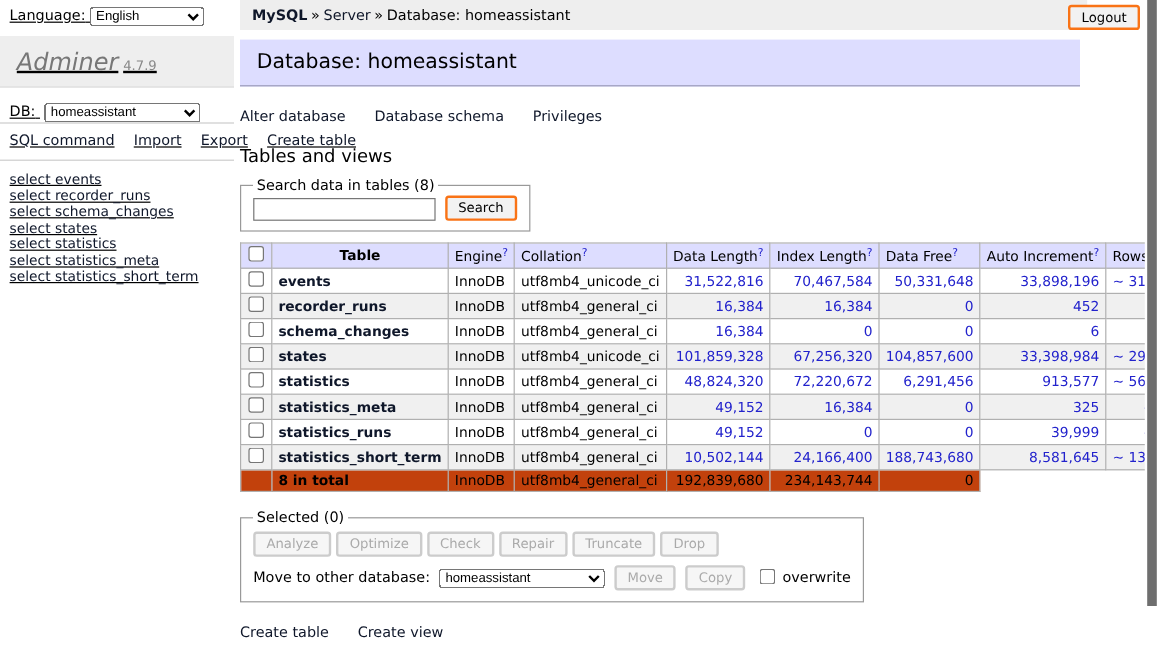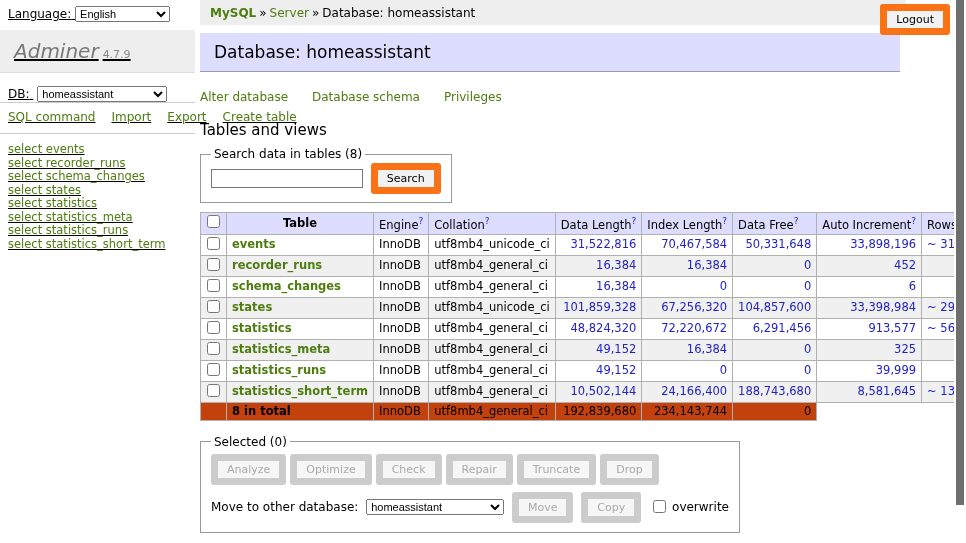--- a/index.html
+++ b/index.html
@@ -1,18 +1,18 @@
 <!DOCTYPE html>
 <html><head>
 <meta charset="utf-8">
 <style>
   * { box-sizing: border-box; }
   html, body { margin: 0; padding: 0; width: 966px; height: 543px; overflow: hidden;
     font-family: "DejaVu Sans", "Liberation Sans", sans-serif; font-size: 12px; color: #000; background: #fff; }
-  a { color: #4d7c0f; text-decoration: none; cursor: pointer; }
+  a { color: #0f172a; text-decoration: none; cursor: pointer; }
 
   
   #sidebar { position: absolute; left: 0; top: 0; width: 195px; text-decoration: underline; }
   #lang-row { padding: 6px 0 5px 8px; white-space: nowrap; }
   #lang-row select { width: 95px; font-size: 11px; }
   h1#brand { margin: 3px 0 0; padding: 9px 14px; background: #eee; border-bottom: 1px solid #ddd;
     font-weight: normal; font-style: italic; font-size: 20px; color: #777; }
   h1#brand .version { font-size: 11px; font-style: normal; color: #888; margin-left: 4px; }
   #db-row { margin: 13px 0 0 8px; white-space: nowrap; }
   #db-row select { width: 130px; font-size: 11px; margin-left: 4px; }
@@ -22,21 +22,21 @@
   #sb-tables { padding: 9px 8px; font-size: 11.5px; }
   #sb-tables a { display: block; line-height: 13px; margin-bottom: 0.5px; }
 
   
   #content { position: absolute; left: 200px; top: 0; width: 706px; }
   #breadcrumb { margin: 0; background: #eee; padding: 6px 10px; height: 25px; }
   #breadcrumb .bc-sep { color: #000; margin: 0 3px; }
   #breadcrumb a.first { font-weight: bold; }
   #logout-btn { position: absolute; top: 4px; right: 16px; }
   button, .btn { font-family: inherit; font-size: 11px; background: #f2f2f2;
-    border: 7px solid #f97316; border-radius: 3px; padding: 2px 9px; color: #000; }
+    border: 2px solid #f97316; border-radius: 3px; padding: 2px 9px; color: #000; }
   button:disabled { color: #aaa; border-color: #ccc; background: #f6f6f6; }
 
   h2#page-title { margin: 8px 0 0; width: 700px; padding: 9px 14px; background: #ddddff;
     border-bottom: 1px solid #9a9ab8; font-weight: normal; font-size: 17px; color: #000; }
   .links-row { margin: 18px 0 0; }
   .links-row a { margin-right: 24px; }
   h3 { font-weight: normal; font-size: 15px; margin: 17px 0 0; }
 
   fieldset { display: inline-block; border: 1px solid #999; margin: 8px 0 0; padding: 2px 10px 8px; }
   fieldset legend { font-size: 12px; padding: 0 3px; }
@@ -91,21 +91,20 @@
     </select>
   </div>
   <p id="sb-actions"><a>SQL command</a><a>Import</a><a>Export</a><a>Create table</a></p>
   <div id="sb-tables">
       <a>select events</a>
       <a>select recorder_runs</a>
       <a>select schema_changes</a>
       <a>select states</a>
       <a>select statistics</a>
       <a>select statistics_meta</a>
-      <a>select statistics_runs</a>
       <a>select statistics_short_term</a>
     </div>
 </div>
 
 <div id="content">
   <p id="breadcrumb">
     <a class="first">MySQL</a><span class="bc-sep">»</span><a>Server</a><span class="bc-sep">»</span><span>Database: homeassistant</span>
   </p>
 
   <h2 id="page-title">Database: homeassistant</h2>

